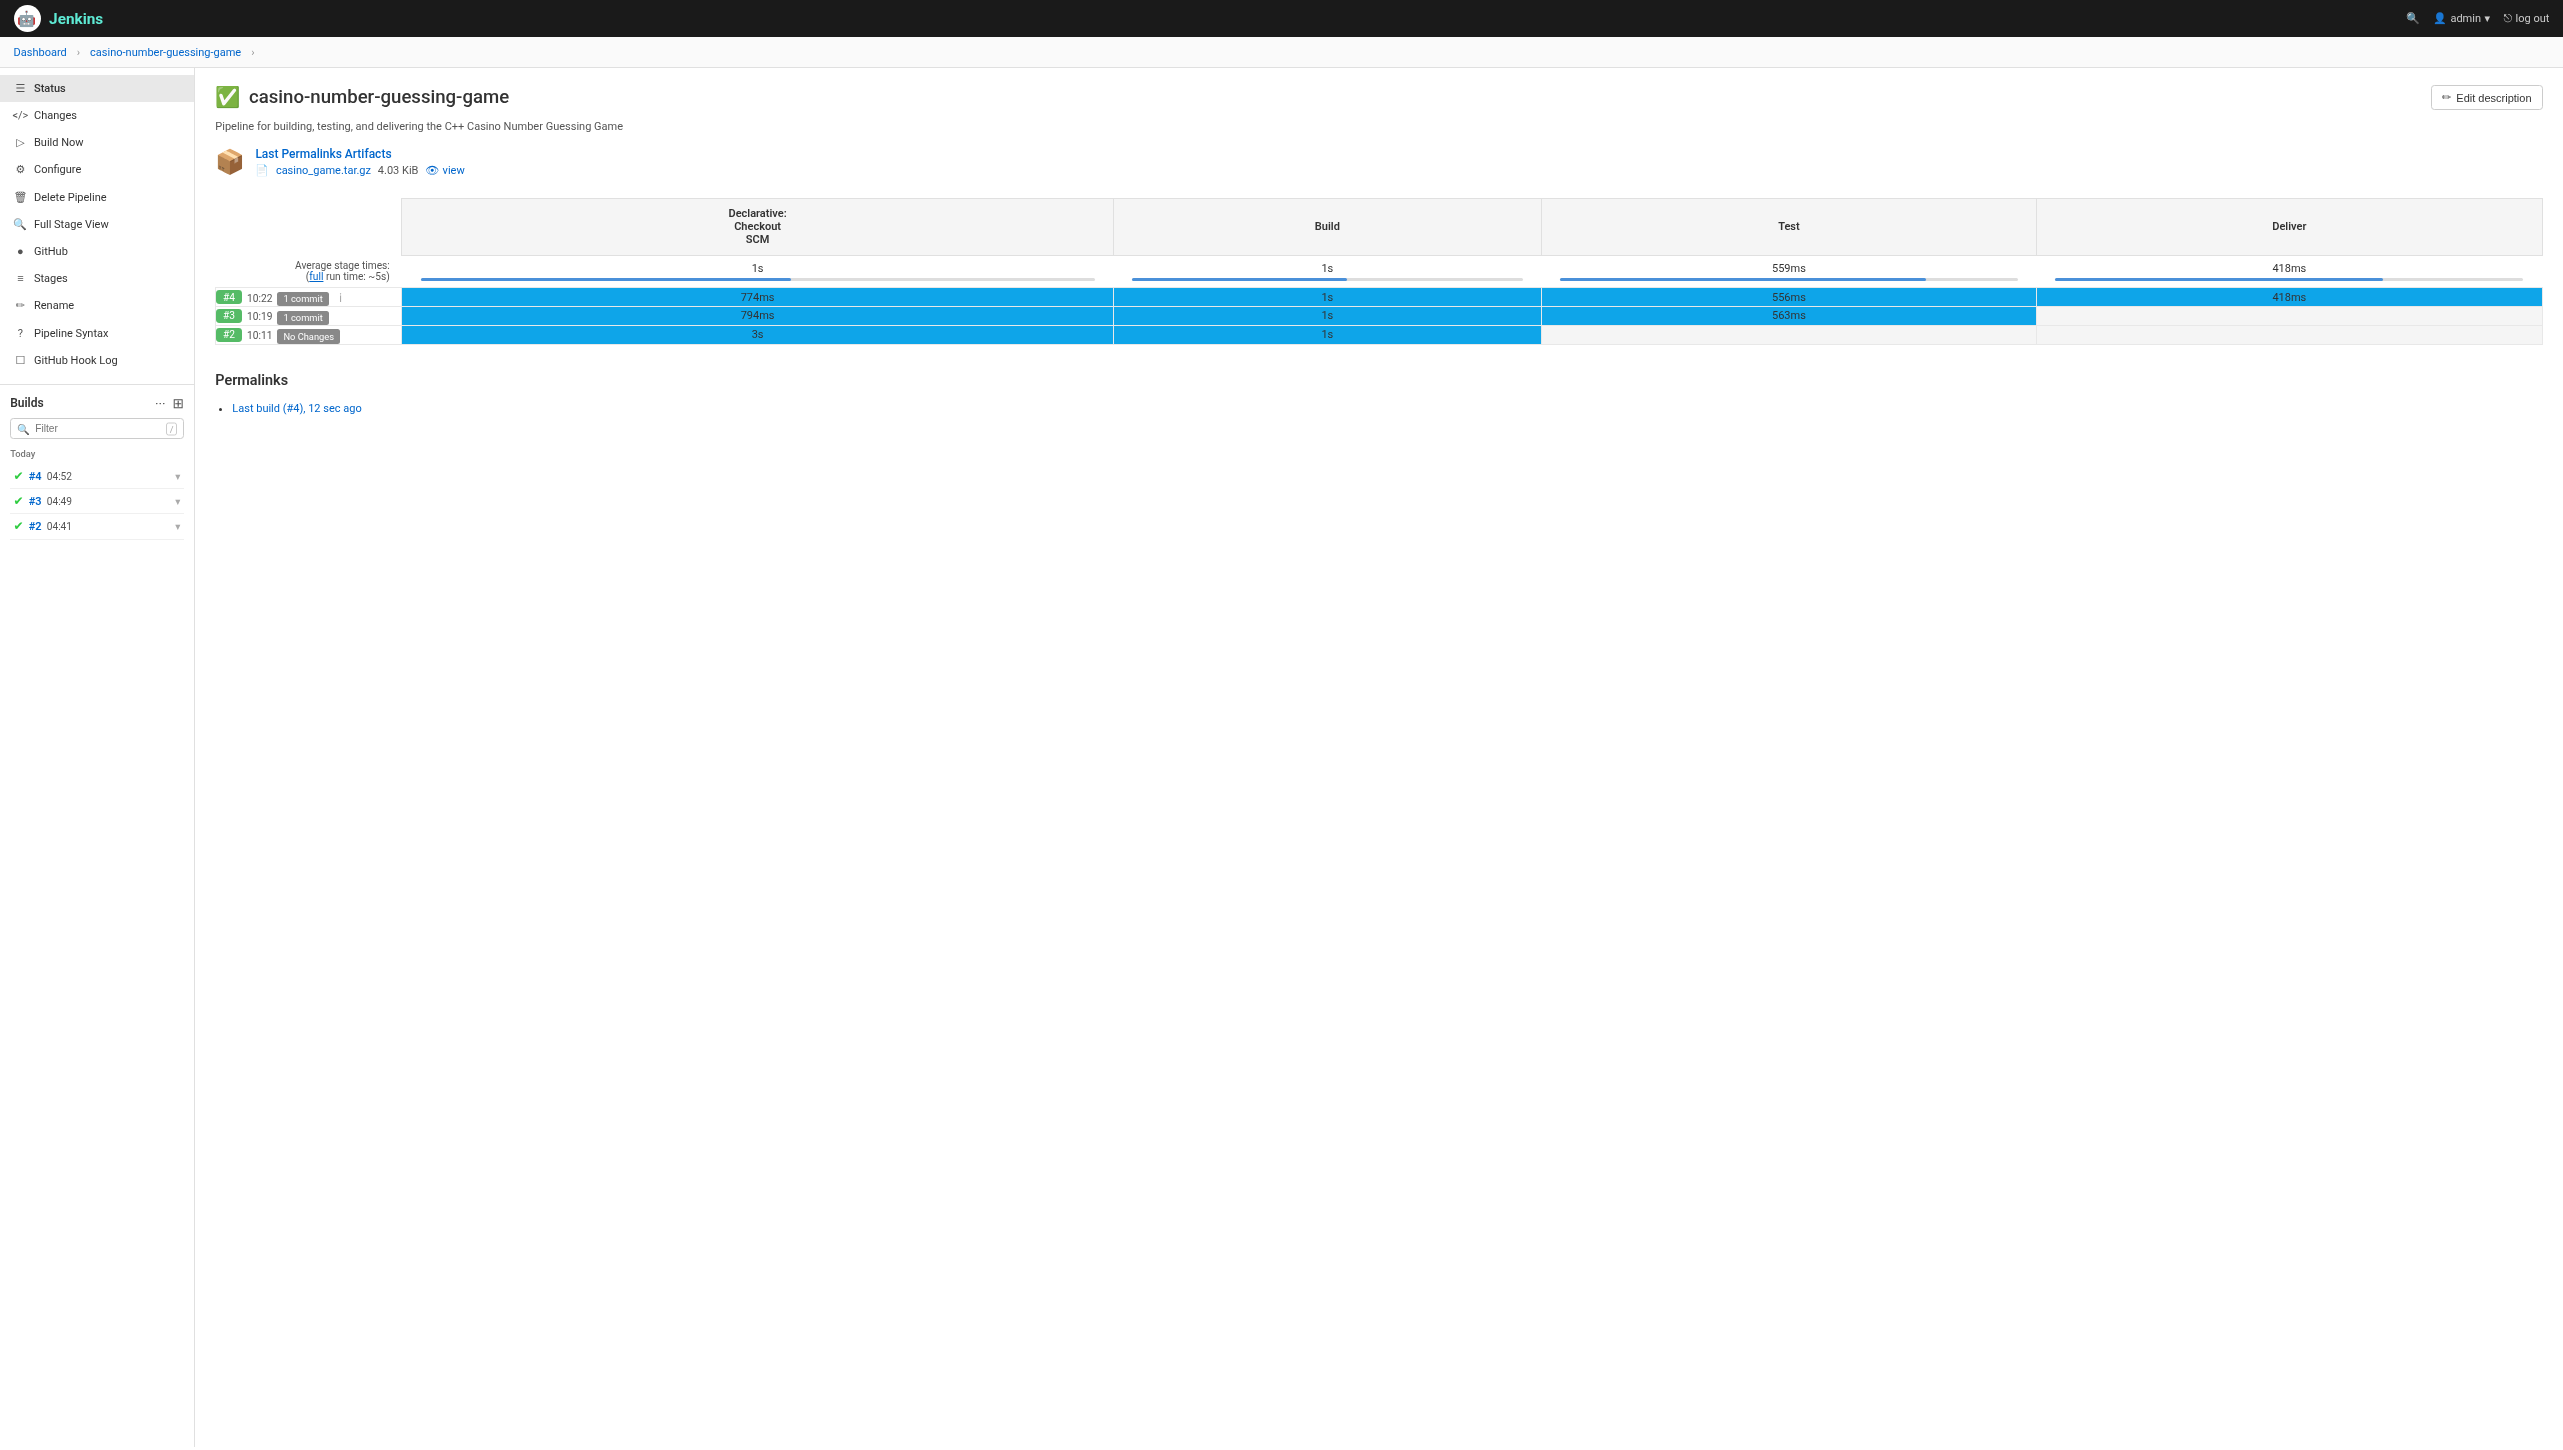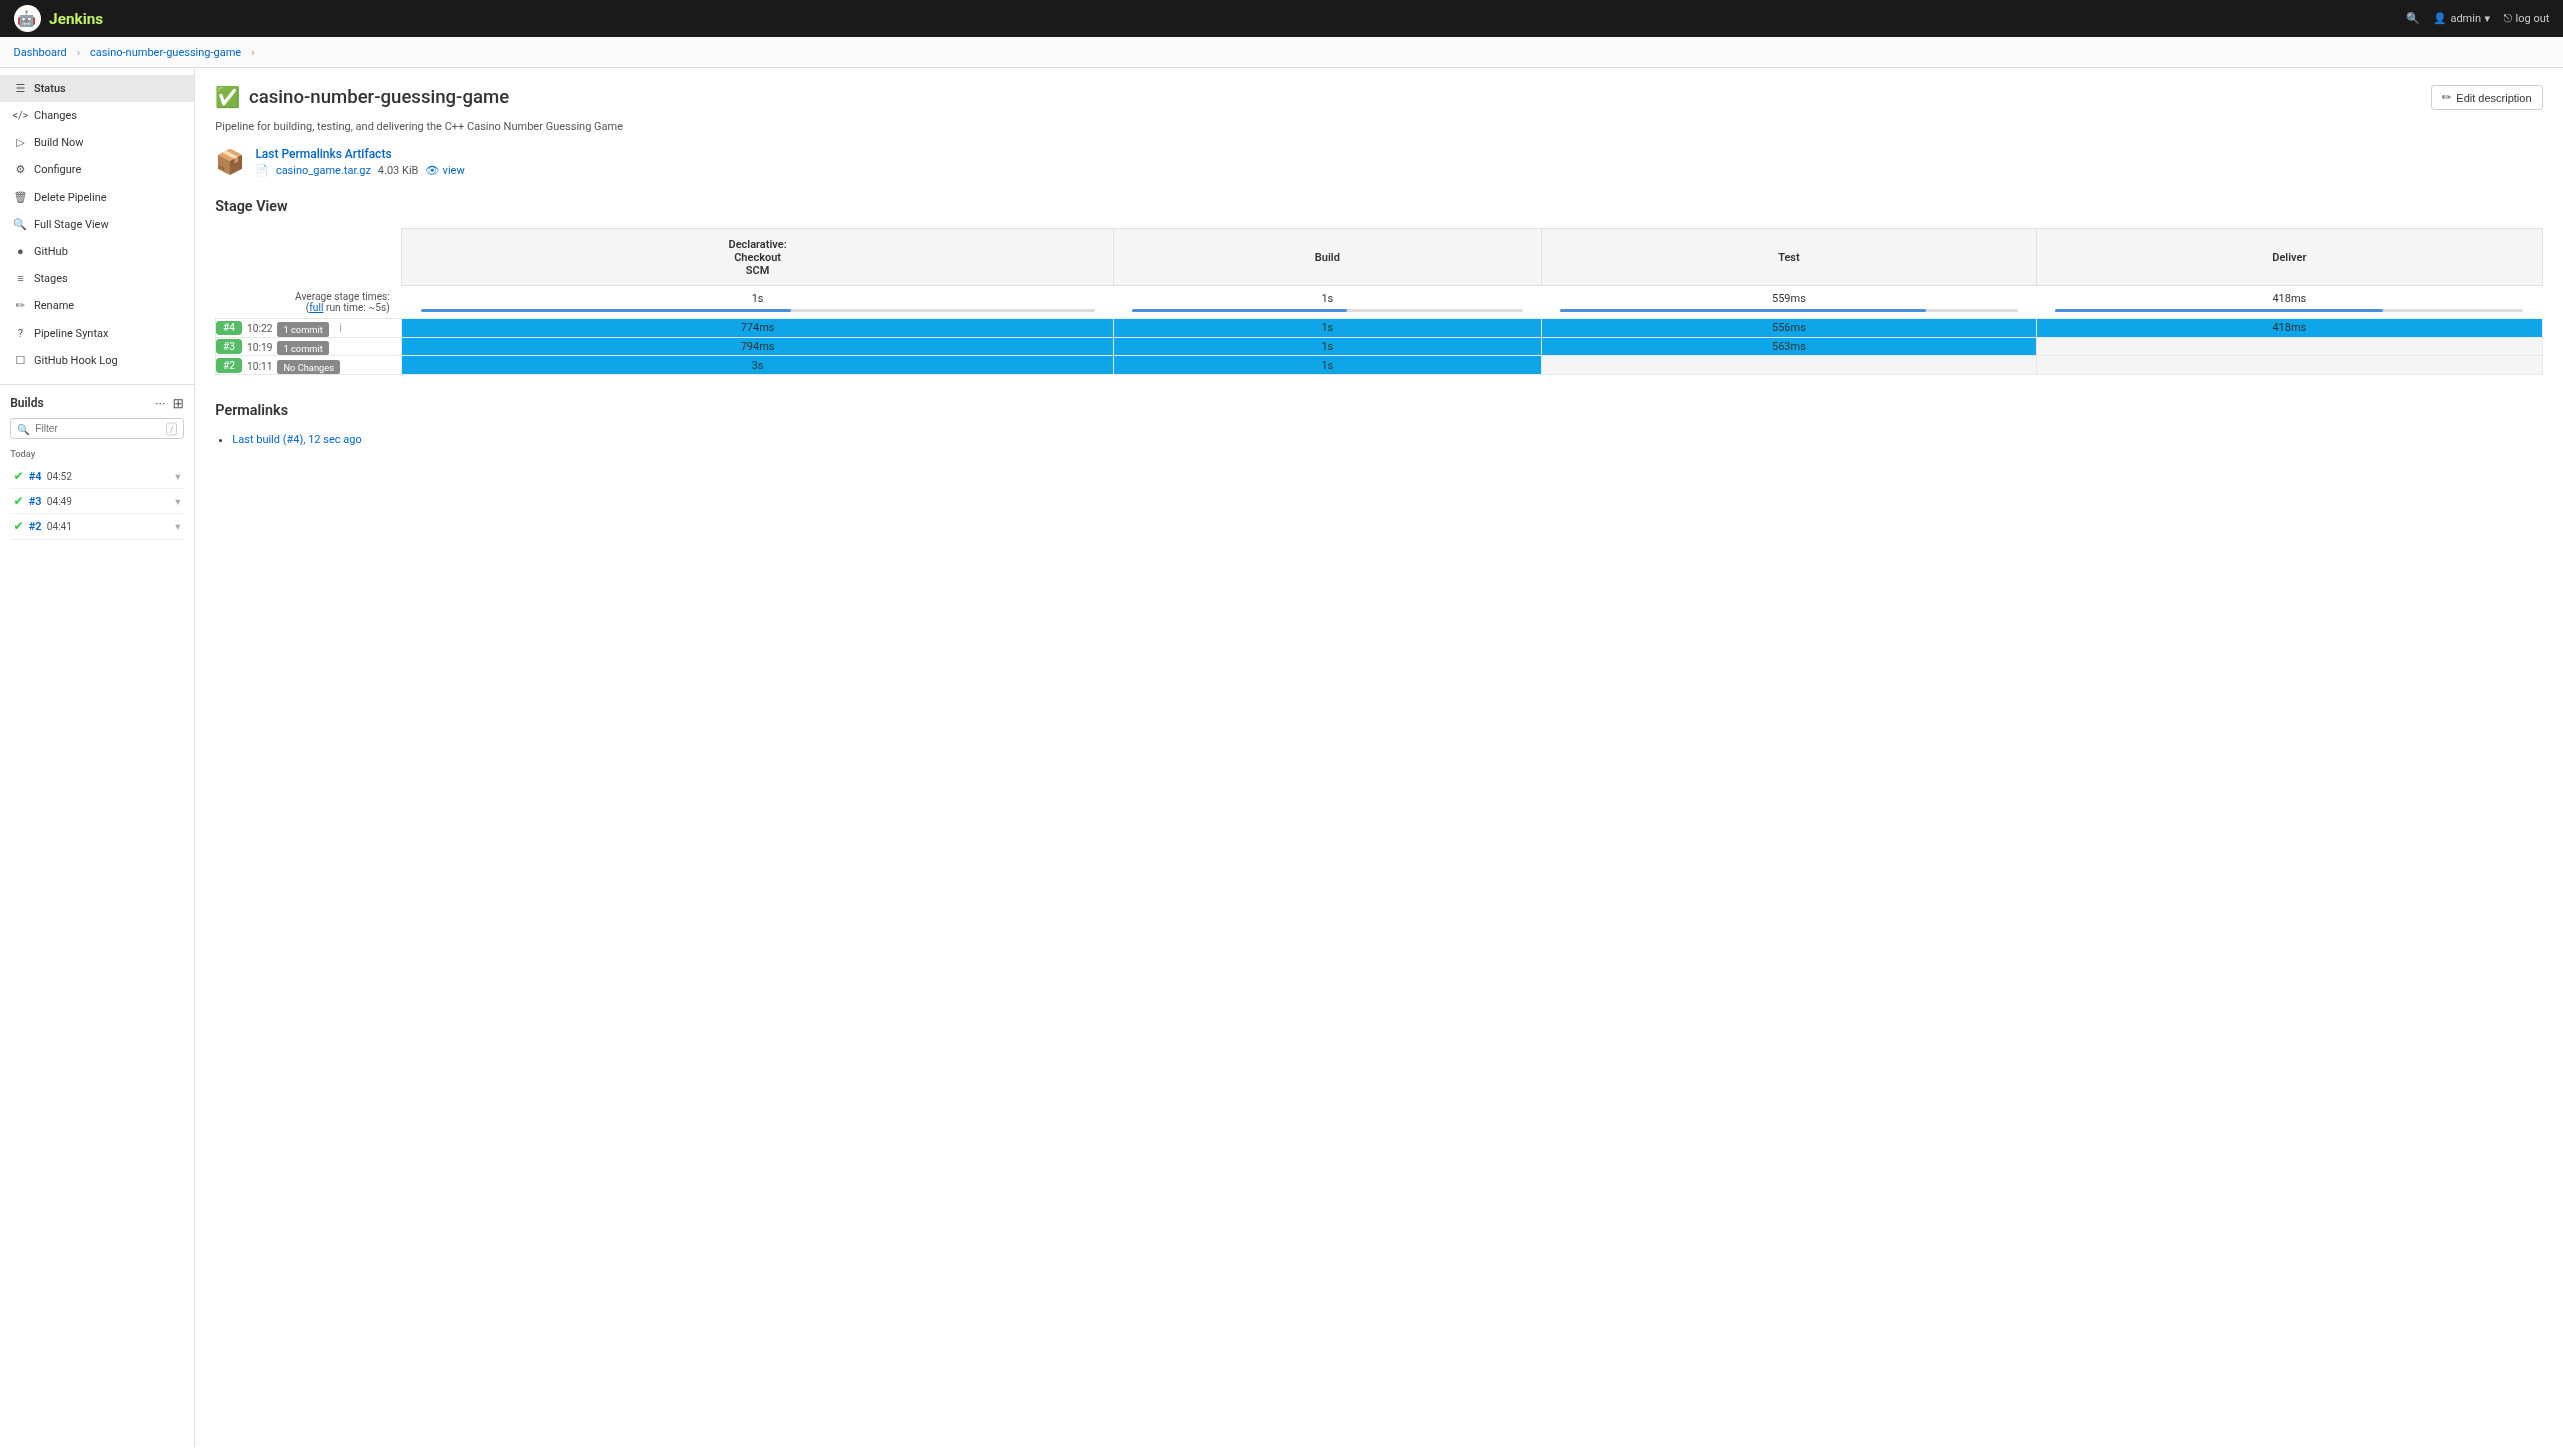--- a/index.html
+++ b/index.html
@@ -15,21 +15,21 @@
       height: 37px;
       justify-content: space-between;
     }
     .top-nav-left { display: flex; align-items: center; gap: 8.5px; }
     .jenkins-logo {
       width: 27px; height: 27px; border-radius: 50%;
       background: #fff;
       display: flex; align-items: center; justify-content: center;
       font-size: 15.3px;
     }
-    .top-nav-title { font-size: 15.3px; font-weight: bold; color: #bef264; }
+    .top-nav-title { font-size: 15.3px; font-weight: bold; color: #5eead4; }
     .top-nav-right { display: flex; align-items: center; gap: 13.6px; color: #ccc; font-size: 11px; }
     .top-nav-right span { cursor: pointer; display: flex; align-items: center; gap: 3.4px; }
 
     
     .breadcrumb {
       padding: 8.5px 13.6px;
       display: flex; align-items: center; gap: 10px;
       font-size: 11px;
       border-bottom: 0.8px solid #e0e0e0;
       background: #fafafa;
@@ -282,21 +282,20 @@
           <span class="artifact-size">4.03 KiB</span>
           <a href="#" class="artifact-view-link">
             <span>👁</span>
             <span>view</span>
           </a>
         </div>
       </div>
     </div>
 
     <div>
-      <h2 class="section-title">Stage View</h2>
 
       <table class="stage-table">
         <thead>
           <tr>
             <th class="empty-header" style="width:186px;"></th>
             <th>Declarative:<br>Checkout<br>SCM</th>
             <th>Build</th>
             <th>Test</th>
             <th>Deliver</th>
           </tr>

